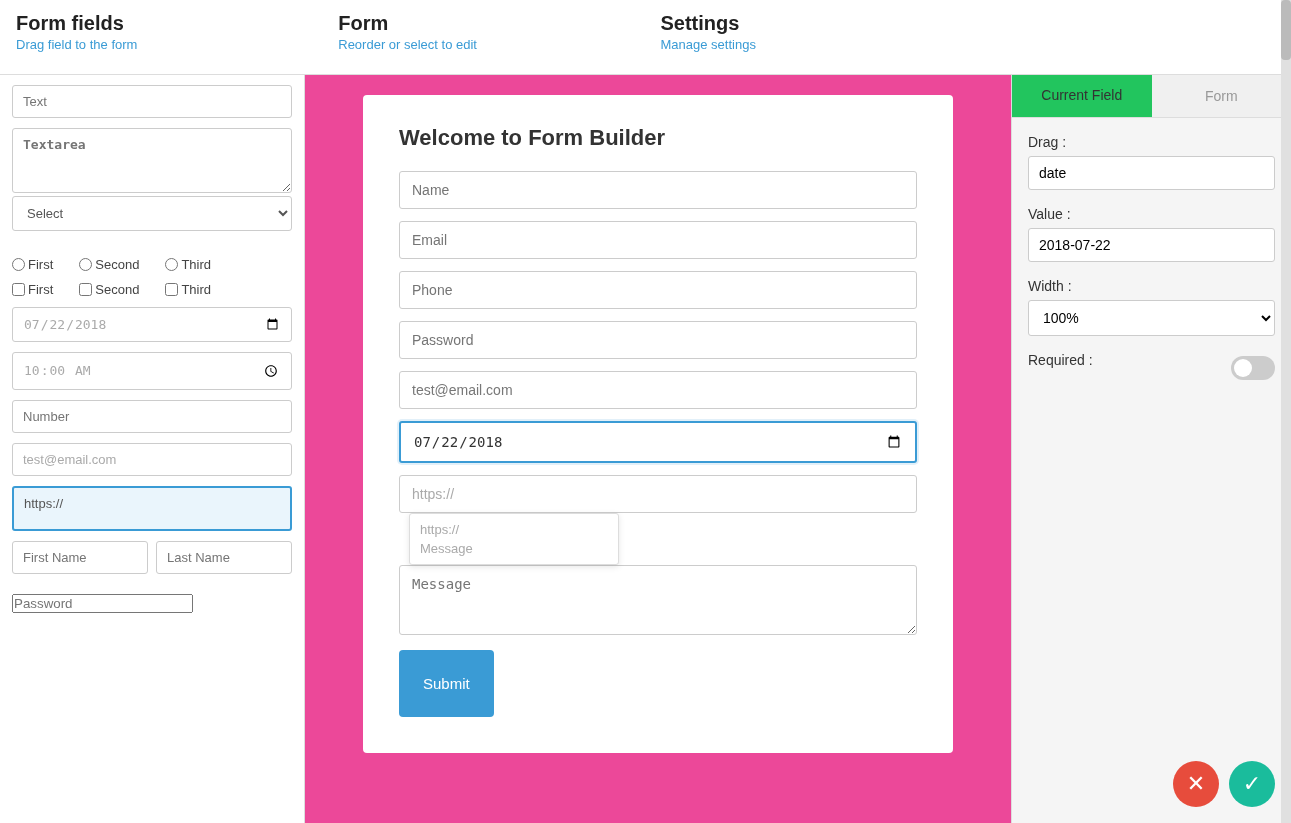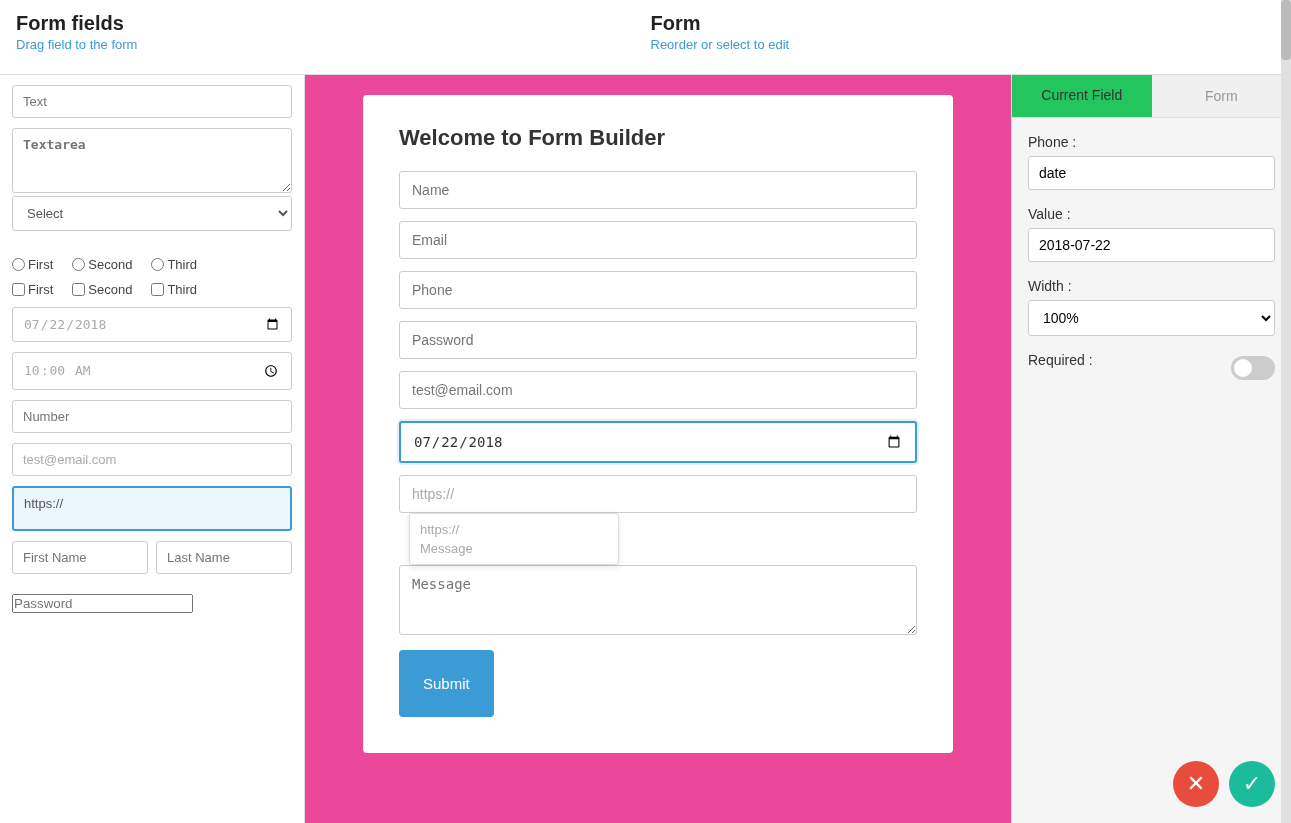--- a/index.html
+++ b/index.html
@@ -76,21 +76,21 @@
       border: 1px solid #ccc;
       border-radius: 3px;
       padding: 8px 10px;
       margin-bottom: 26px;
       font-size: 13px;
       color: #555;
       background: #fff;
     }
     .radio-group, .checkbox-group {
       display: flex;
-      gap: 19px;
+      gap: 26px;
       margin-bottom: 10px;
       align-items: center;
       flex-wrap: wrap;
     }
     .radio-group label, .checkbox-group label {
       font-size: 13px;
       color: #444;
       display: flex;
       align-items: center;
       gap: 3px;
@@ -332,20 +332,24 @@
 
 <div class="header">
   <div class="header-section">
     <h2>Form fields</h2>
     <p>Drag field to the form</p>
   </div>
   <div class="header-section">
     <h2>Form</h2>
     <p>Reorder or select to edit</p>
   </div>
+  <div class="header-section settings-title">
+    <h2>Settings</h2>
+    <p>Manage settings</p>
+  </div>
 </div>
 
 <div class="main-layout">
 
   <div class="left-panel">
     <input type="text" placeholder="Text" style="">
     <textarea placeholder="Textarea" style=""></textarea>
     <select>
       <option>Select</option>
       <option>Option 1</option>
@@ -426,21 +430,21 @@
 
   <div class="right-panel">
     <div class="right-panel-tabs">
       <button class="right-tab active">Current Field</button>
       <button class="right-tab inactive">Form</button>
     </div>
 
     <div class="right-panel-body">
 
       <div class="setting-row">
-        <span class="setting-label">Phone :</span>
+        <span class="setting-label">Drag :</span>
         <input type="text" class="setting-input" value="date" style="">
       </div>
 
       <div class="setting-row">
         <span class="setting-label">Value :</span>
         <input type="text" class="setting-input" value="2018-07-22" style="">
       </div>
 
       <div class="setting-row">
         <span class="setting-label">Width :</span>

